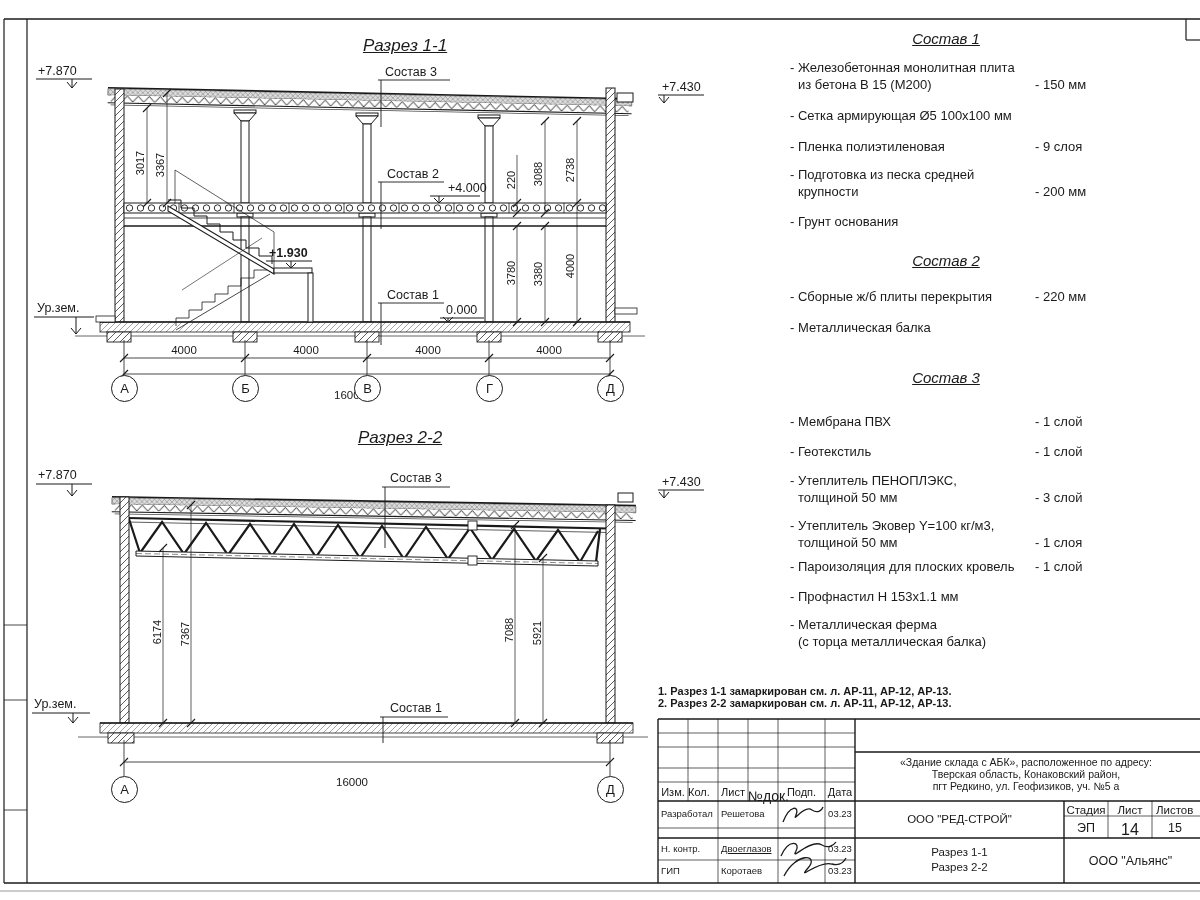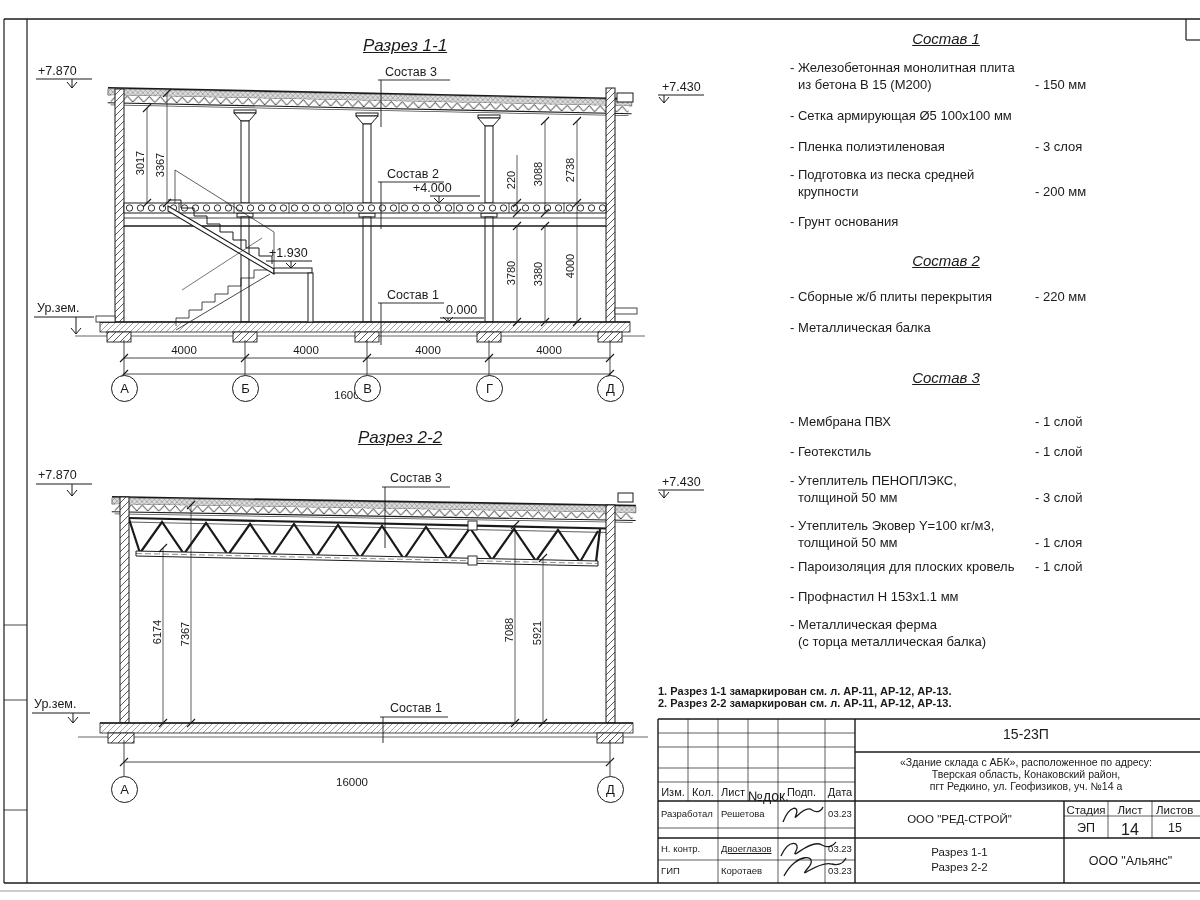--- a/index.html
+++ b/index.html
@@ -272,23 +272,23 @@
     <g fill="none" stroke="#1a1a1a" stroke-width="1.3">
       <path d="M783,822 C790,804 800,806 796,815 C792,824 804,804 812,810 C818,814 822,810 823,807"></path>
       <path d="M781,856 C789,838 801,842 796,851 C790,862 810,838 822,845 C828,849 834,845 836,842"></path>
       <path d="M784,876 C796,852 820,854 808,868 C796,882 818,860 832,864 C840,866 844,862 846,858"></path>
     </g>
   </svg>
 
   <div class="lbl sec-title" style="left:330px;top:36px;">Разрез 1-1</div>
   <div class="lbl elev" style="left:38px;top:64px;">+7.870</div>
   <div class="lbl elev" style="left:662px;top:80px;">+7.430</div>
-  <div class="lbl elev" style="left:413px;top:181px;">+4.000</div>
+  <div class="lbl elev" style="left:448px;top:181px;">+4.000</div>
   <div class="lbl elev" style="left:446px;top:303px;">0.000</div>
-  <div class="lbl elev" style="left:269px;top:246px;">+1.930</div>
+  <div class="lbl elev" style="left:269px;top:246px;font-weight:bold;">+1.930</div>
   <div class="lbl elev" style="left:37px;top:301px;">Ур.зем.</div>
   <div class="lbl leader" style="left:385px;top:65px;">Состав 3</div>
   <div class="lbl leader" style="left:387px;top:167px;">Состав 2</div>
   <div class="lbl leader" style="left:387px;top:288px;">Состав 1</div>
 
   <div class="vdim" style="left:140px;top:163px;">3017</div>
   <div class="vdim" style="left:160px;top:165px;">3367</div>
   <div class="vdim" style="left:511px;top:180px;">220</div>
   <div class="vdim" style="left:538px;top:174px;">3088</div>
   <div class="vdim" style="left:570px;top:170px;">2738</div>
@@ -329,21 +329,21 @@
     <div class="l1">- Железобетонная  монолитная плита</div>
     <div class="l2">из бетона В 15 (М200)</div>
     <div class="val">- 150 мм</div>
   </div>
   <div class="spec-item" style="top:108px;">
     <div class="l1">- Сетка армирующая Ø5 100х100 мм</div>
     <div class="val"></div>
   </div>
   <div class="spec-item" style="top:139px;">
     <div class="l1">- Пленка полиэтиленовая</div>
-    <div class="val">-  3 слоя</div>
+    <div class="val">-  9 слоя</div>
   </div>
   <div class="spec-item" style="top:167px;">
     <div class="l1">- Подготовка из песка средней</div>
     <div class="l2">крупности</div>
     <div class="val">- 200 мм</div>
   </div>
   <div class="spec-item" style="top:214px;">
     <div class="l1">- Грунт основания</div>
   </div>
 
@@ -383,37 +383,36 @@
     <div class="l1">- Профнастил Н 153х1.1 мм</div>
   </div>
   <div class="spec-item" style="top:617px;">
     <div class="l1">- Металлическая ферма</div>
     <div class="l2">(с торца металлическая балка)</div>
   </div>
 
   <div class="note" style="top:685px;">1. Разрез 1-1 замаркирован см. л. АР-11, АР-12, АР-13.</div>
   <div class="note" style="top:697px;">2. Разрез 2-2 замаркирован см. л. АР-11, АР-12, АР-13.</div>
 
-  <div class="tb tb-c" style="left:855px;top:726px;width:342px;font-size:14px;">15-23П</div>
   <div class="tb tb-c" style="left:858px;top:756px;width:336px;">«Здание склада с АБК», расположенное по адресу:</div>
   <div class="tb tb-c" style="left:858px;top:768px;width:336px;">Тверская область, Конаковский район,</div>
-  <div class="tb tb-c" style="left:858px;top:780px;width:336px;">пгт Редкино, ул. Геофизиков, уч. №14 а</div>
+  <div class="tb tb-c" style="left:858px;top:780px;width:336px;">пгт Редкино, ул. Геофизиков, уч. №5 а</div>
   <div class="tb tb-c" style="left:855px;top:813px;width:209px;font-size:11.5px;">ООО "РЕД-СТРОЙ"</div>
   <div class="tb tb-c" style="left:1064px;top:804px;width:44px;font-size:11.5px;">Стадия</div>
   <div class="tb tb-c" style="left:1108px;top:804px;width:44px;font-size:11.5px;">Лист</div>
   <div class="tb" style="left:1156px;top:804px;font-size:11.5px;">Листов</div>
   <div class="tb tb-c" style="left:1064px;top:821px;width:44px;font-size:12.5px;">ЭП</div>
   <div class="tb tb-c" style="left:1108px;top:821px;width:44px;font-size:16px;">14</div>
   <div class="tb tb-c" style="left:1152px;top:821px;width:46px;font-size:12.5px;">15</div>
   <div class="tb tb-c" style="left:855px;top:846px;width:209px;font-size:11.5px;">Разрез 1-1</div>
   <div class="tb tb-c" style="left:855px;top:861px;width:209px;font-size:11.5px;">Разрез 2-2</div>
   <div class="tb tb-c" style="left:1064px;top:854px;width:133px;font-size:12.5px;">ООО "Альянс"</div>
 
   <div class="tb tb-c" style="left:658px;top:786px;width:30px;font-size:11px;">Изм.</div>
-  <div class="tb tb-c" style="left:688px;top:786px;width:30px;font-size:11px;">Кол.</div>
+  <div class="tb tb-c" style="left:688px;top:786px;width:14px;font-size:11px;">Кол.</div>
   <div class="tb tb-c" style="left:718px;top:786px;width:30px;font-size:11px;">Лист</div>
   <div class="tb tb-c" style="left:748px;top:788px;width:20px;font-size:14px;">№док.</div>
   <div class="tb tb-c" style="left:778px;top:786px;width:47px;font-size:11px;">Подп.</div>
   <div class="tb tb-c" style="left:825px;top:786px;width:30px;font-size:11px;">Дата</div>
 
   <div class="tb" style="left:661px;top:808px;font-size:9.5px;">Разработал</div>
   <div class="tb" style="left:721px;top:808px;font-size:9.5px;">Решетова</div>
   <div class="tb tb-c" style="left:825px;top:808px;width:30px;font-size:9.5px;">03.23</div>
   <div class="tb" style="left:661px;top:843px;font-size:9.5px;">Н. контр.</div>
   <div class="tb" style="left:721px;top:843px;font-size:9.5px;text-decoration:underline;">Двоеглазов</div>

